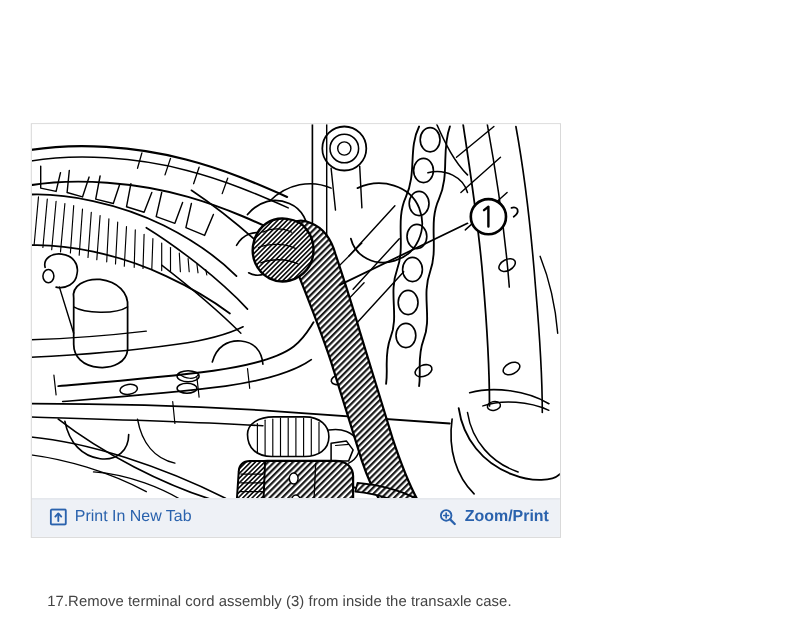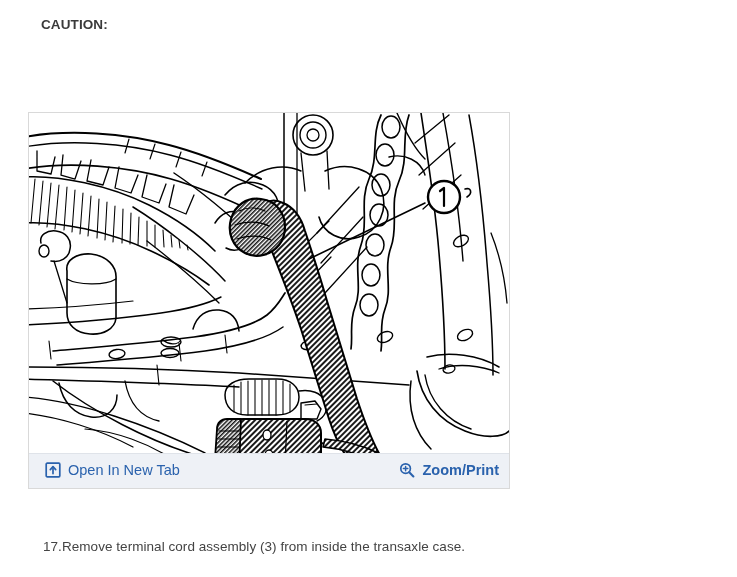--- a/index.html
+++ b/index.html
@@ -102,21 +102,20 @@
     font-size: 13.5px;
     color: #444444;
     letter-spacing: 0.05px;
     white-space: nowrap;
   }
 </style>
 </head>
 <body>
 
 <div class="caution-block">
-  <div class="caution-title">CAUTION:</div>
 </div>
 
 <div class="figure-panel">
 
   <div class="figure-image-area">
     <svg width="480" height="340" viewBox="0 0 480 340" xmlns="http://www.w3.org/2000/svg">
       <defs>
         <pattern id="hatchCord" width="4" height="4" patternUnits="userSpaceOnUse" patternTransform="rotate(45)">
           <rect width="4" height="4" fill="#ffffff"></rect>
           <rect width="2" height="4" fill="#1a1a1a"></rect>
@@ -366,21 +365,21 @@
   <div class="figure-toolbar">
 
     <a class="tool-link left" href="#">
       <span class="tool-icon">
         <svg width="16" height="16" viewBox="0 0 16 16" xmlns="http://www.w3.org/2000/svg">
           <rect x="1.2" y="1.2" width="13.6" height="13.6" rx="1" fill="none" stroke="#2a62ad" stroke-width="1.7"></rect>
           <path d="M 8 11.6 L 8 5.2" stroke="#2a62ad" stroke-width="1.7" stroke-linecap="round"></path>
           <path d="M 5.3 7.6 L 8 4.7 L 10.7 7.6" fill="none" stroke="#2a62ad" stroke-width="1.7" stroke-linecap="round" stroke-linejoin="round"></path>
         </svg>
       </span>
-      <span>Open In New Tab</span>
+      <span>Print In New Tab</span>
     </a>
 
     <a class="tool-link right" href="#">
       <span class="tool-icon">
         <svg width="16" height="16" viewBox="0 0 16 16" xmlns="http://www.w3.org/2000/svg">
           <circle cx="6.6" cy="6.6" r="4.8" fill="none" stroke="#2a62ad" stroke-width="1.7"></circle>
           <path d="M 6.6 4.4 L 6.6 8.8 M 4.4 6.6 L 8.8 6.6" stroke="#2a62ad" stroke-width="1.5" stroke-linecap="round"></path>
           <path d="M 10.2 10.2 L 14.4 14.4" stroke="#2a62ad" stroke-width="2.1" stroke-linecap="round"></path>
         </svg>
       </span>

